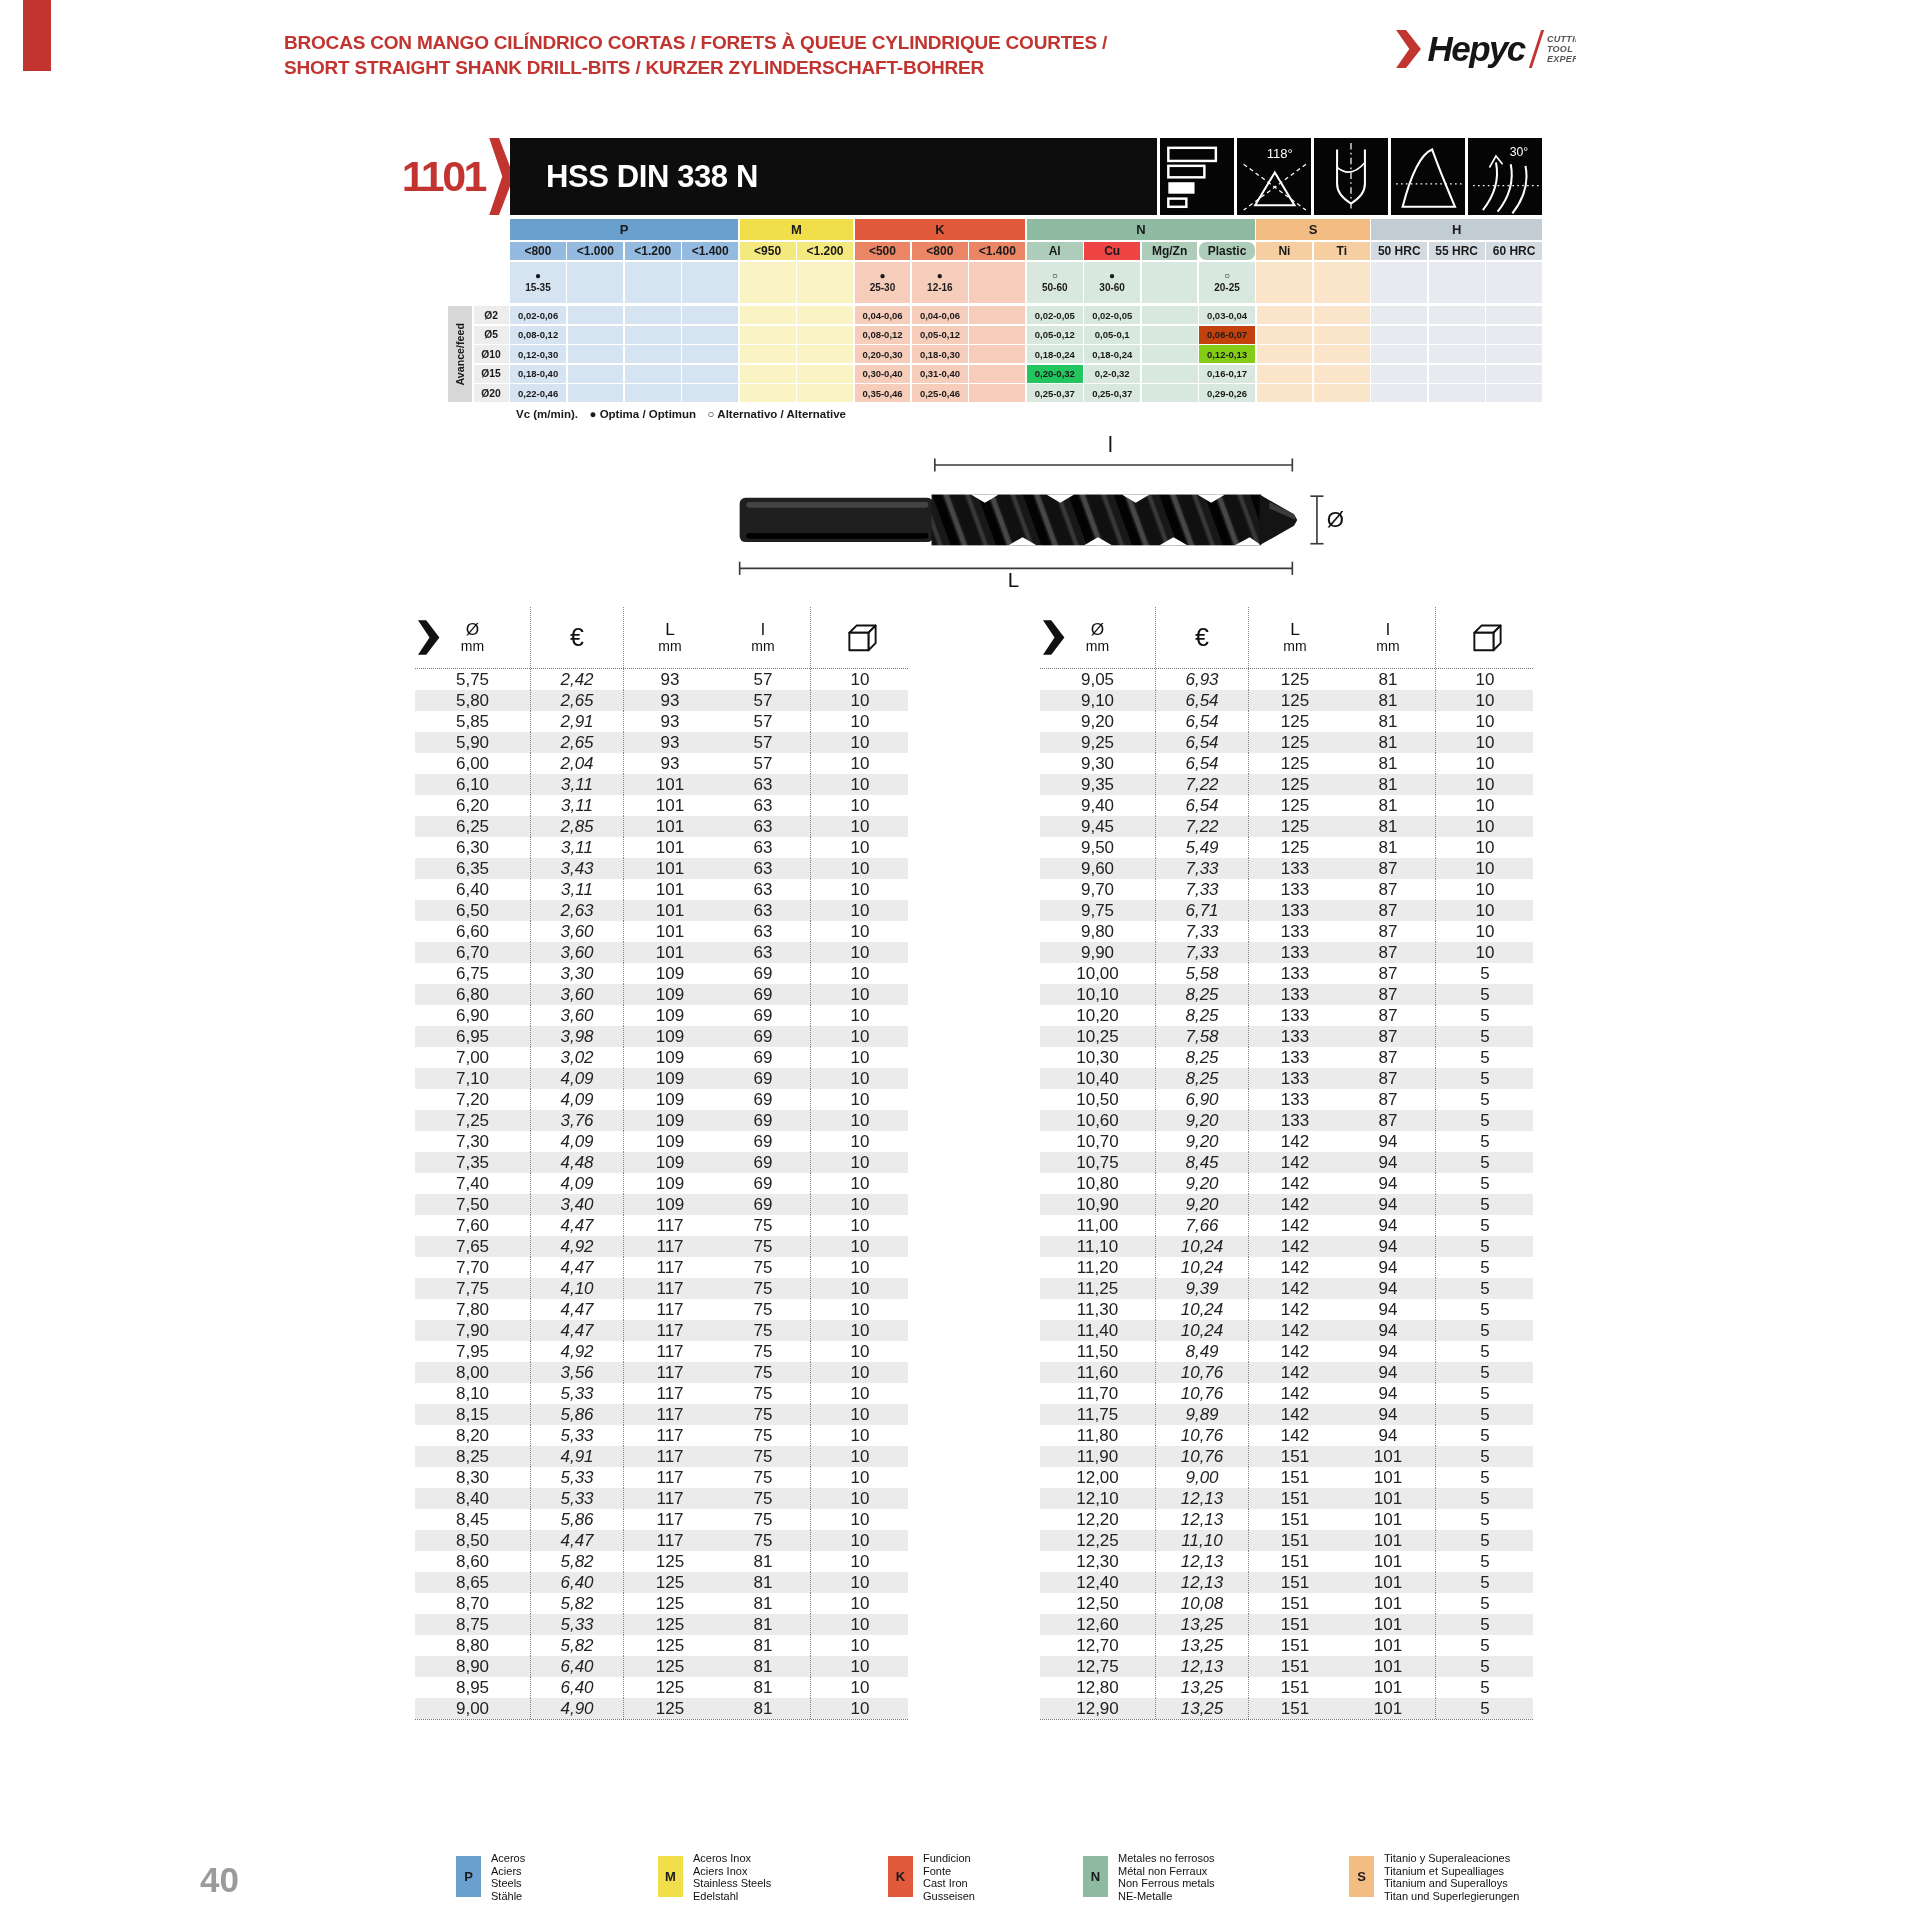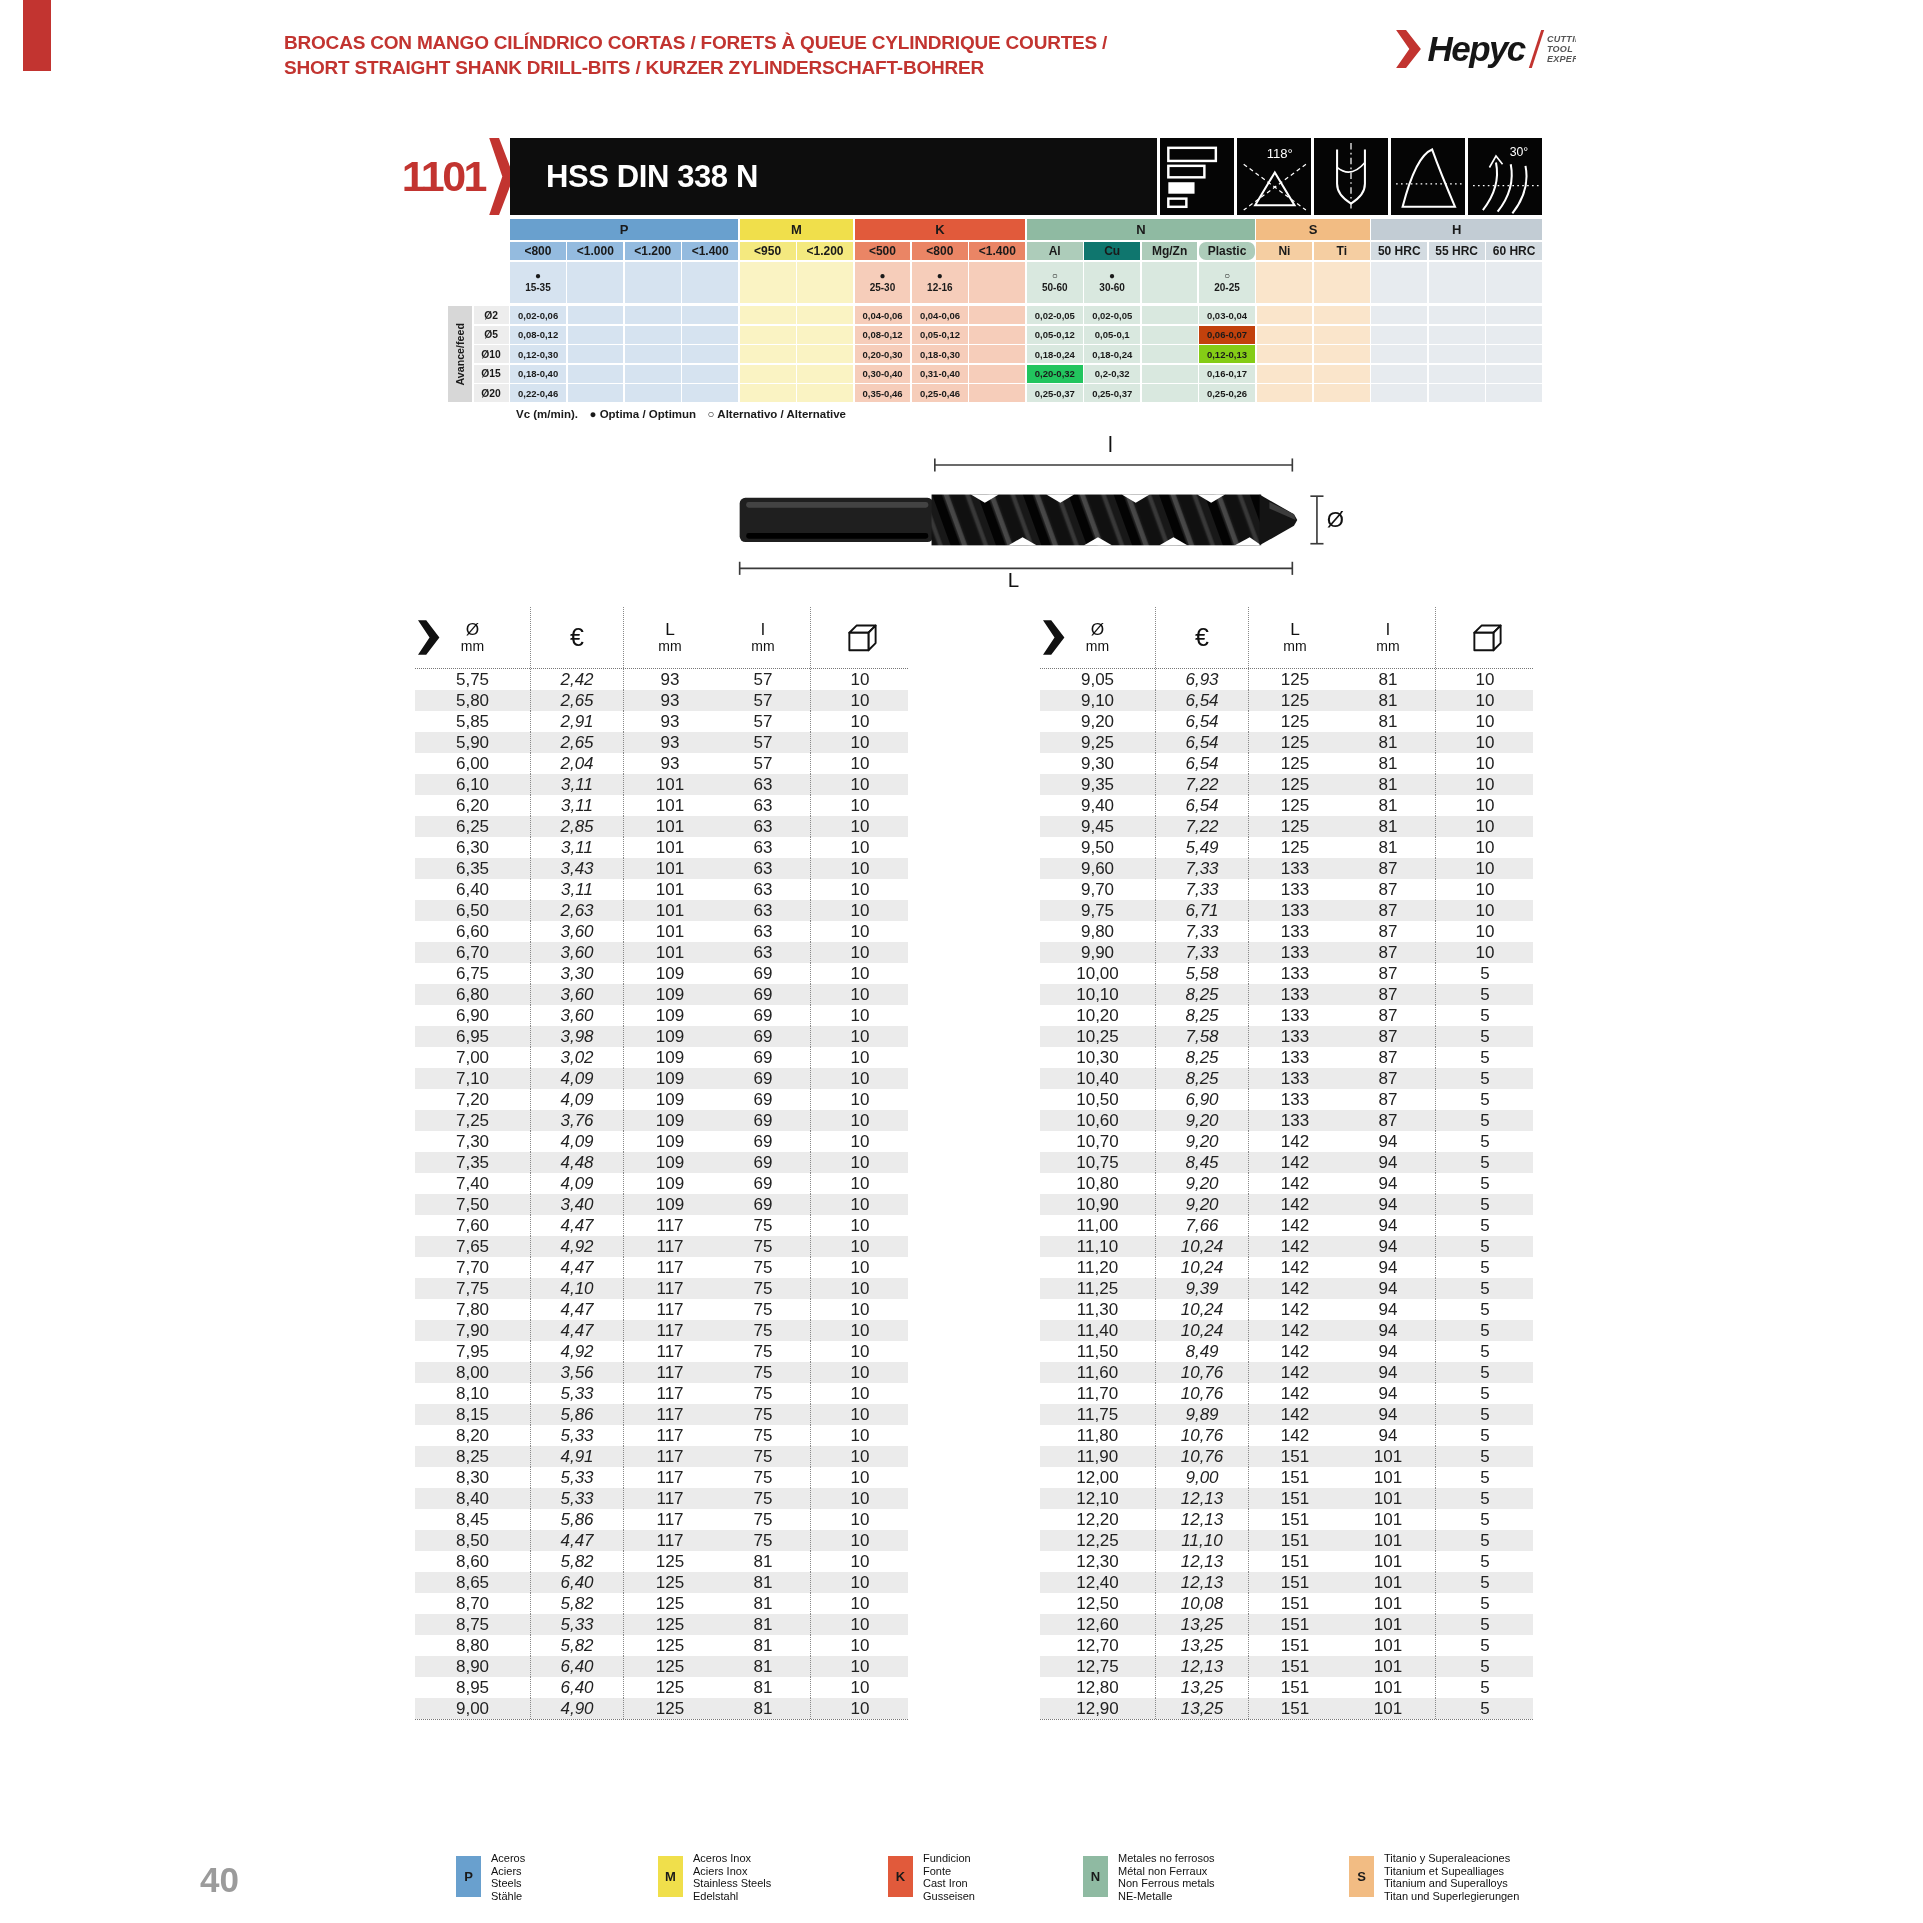--- a/index.html
+++ b/index.html
@@ -166,21 +166,21 @@
       <div class="cg-sub" style="background: rgb(148, 187, 223);">&lt;800</div>
       <div class="cg-sub" style="background: rgb(148, 187, 223);">&lt;1.000</div>
       <div class="cg-sub" style="background: rgb(148, 187, 223);">&lt;1.200</div>
       <div class="cg-sub" style="background: rgb(148, 187, 223);">&lt;1.400</div>
       <div class="cg-sub" style="background: rgb(244, 233, 127);">&lt;950</div>
       <div class="cg-sub" style="background: rgb(244, 233, 127);">&lt;1.200</div>
       <div class="cg-sub" style="background: rgb(234, 133, 101);">&lt;500</div>
       <div class="cg-sub" style="background: rgb(234, 133, 101);">&lt;800</div>
       <div class="cg-sub" style="background: rgb(234, 133, 101);">&lt;1.400</div>
       <div class="cg-sub" style="background: rgb(173, 204, 186);">Al</div>
-      <div class="cg-sub" style="background: #0f766e;">Cu</div>
+      <div class="cg-sub" style="background: #ef4444;">Cu</div>
       <div class="cg-sub" style="background: rgb(173, 204, 186);">Mg/Zn</div>
       <div class="cg-sub" style="background: rgb(173, 204, 186); border-radius: 7px;">Plastic</div>
       <div class="cg-sub" style="background: rgb(245, 206, 162);">Ni</div>
       <div class="cg-sub" style="background: rgb(245, 206, 162);">Ti</div>
       <div class="cg-sub" style="background: rgb(211, 219, 225);">50 HRC</div>
       <div class="cg-sub" style="background: rgb(211, 219, 225);">55 HRC</div>
       <div class="cg-sub" style="background: rgb(211, 219, 225);">60 HRC</div>
       <div class="cg-vc" style="background: rgb(214, 227, 240);">
         <div>●</div>
         <div>15-35</div>
@@ -304,21 +304,21 @@
       <div class="feed-cell" style="background: rgb(214, 227, 240);"></div>
       <div class="feed-cell" style="background: rgb(214, 227, 240);"></div>
       <div class="feed-cell" style="background: rgb(250, 243, 195);"></div>
       <div class="feed-cell" style="background: rgb(250, 243, 195);"></div>
       <div class="feed-cell" style="background: rgb(246, 205, 186);">0,35-0,46</div>
       <div class="feed-cell" style="background: rgb(246, 205, 186);">0,25-0,46</div>
       <div class="feed-cell" style="background: rgb(246, 205, 186);"></div>
       <div class="feed-cell" style="background: rgb(217, 232, 223);">0,25-0,37</div>
       <div class="feed-cell" style="background: rgb(217, 232, 223);">0,25-0,37</div>
       <div class="feed-cell" style="background: rgb(217, 232, 223);"></div>
-      <div class="feed-cell" style="background: rgb(217, 232, 223);">0,25-0,26</div>
+      <div class="feed-cell" style="background: rgb(217, 232, 223);">0,29-0,26</div>
       <div class="feed-cell" style="background: rgb(250, 229, 203);"></div>
       <div class="feed-cell" style="background: rgb(250, 229, 203);"></div>
       <div class="feed-cell" style="background: rgb(231, 235, 239);"></div>
       <div class="feed-cell" style="background: rgb(231, 235, 239);"></div>
       <div class="feed-cell" style="background: rgb(231, 235, 239);"></div>
     </div>
 
   <div class="footnote">
     <span>Vc (m/min).</span><span>● Optima / Optimun</span><span>○ Alternativo / Alternative</span>
   </div>

